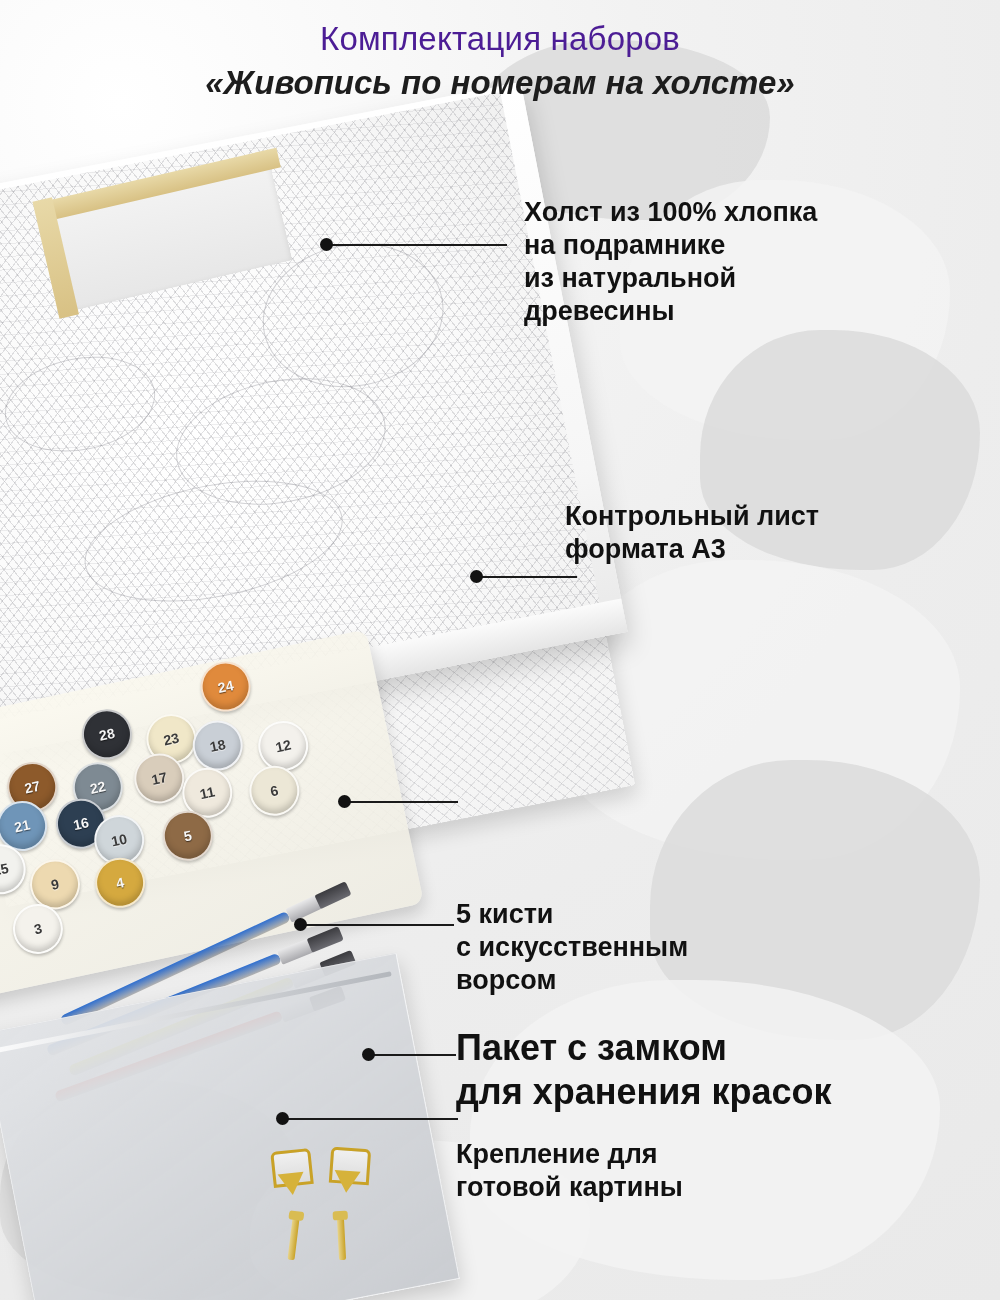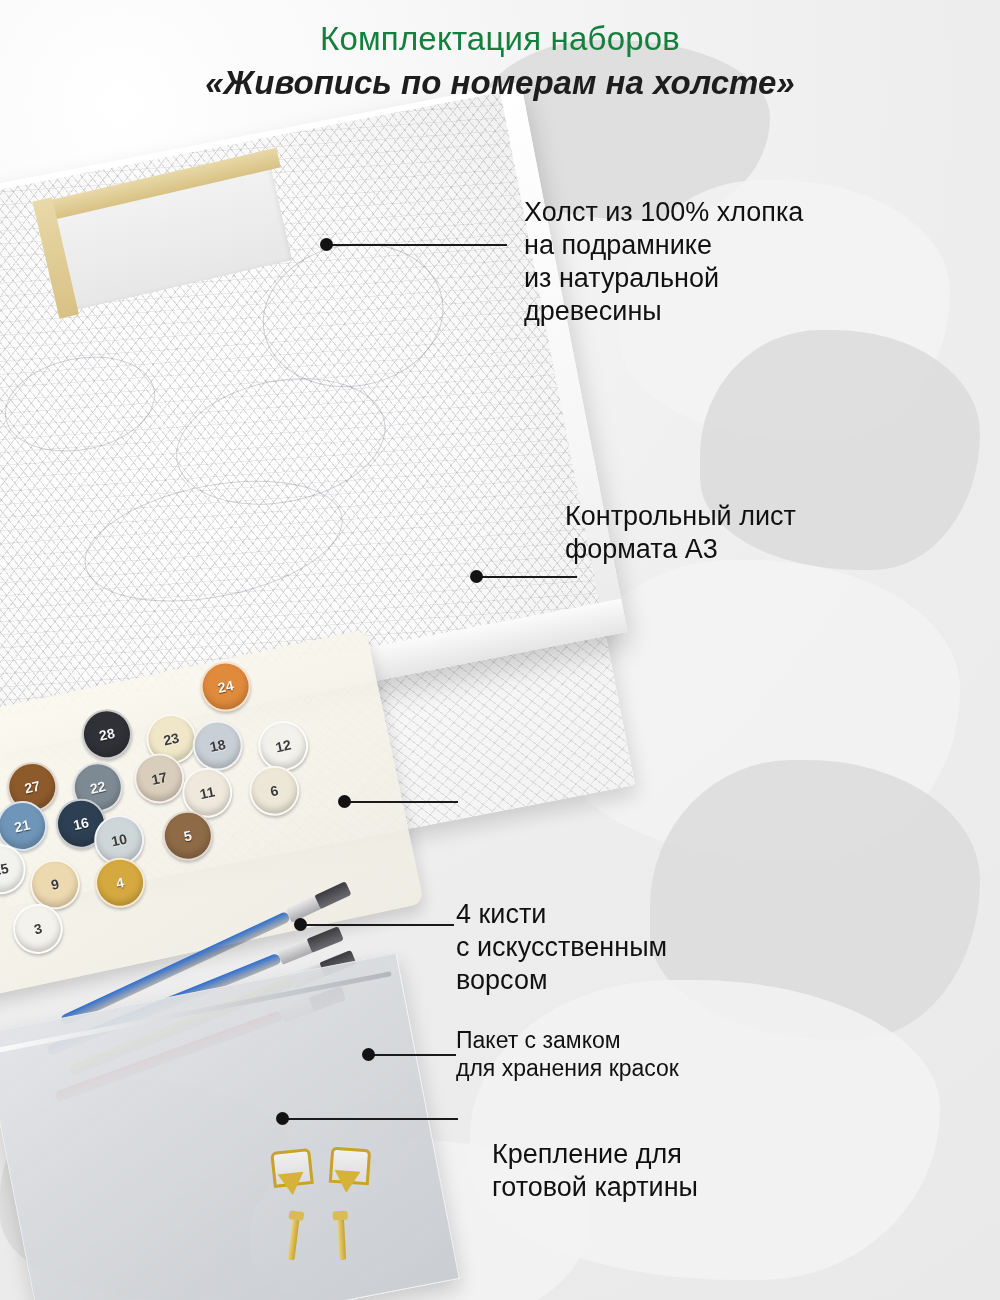--- a/index.html
+++ b/index.html
@@ -38,21 +38,21 @@
   .title-block {
     position: absolute;
     top: 20px;
     left: 0;
     width: 1000px;
     text-align: center;
     z-index: 40;
   }
   .title-line1 {
     font-size: 33px;
-    color: #15803d;
+    color: #4c1d95;
     letter-spacing: .2px;
     line-height: 1.18;
   }
   .title-line2 {
     font-size: 33px;
     font-weight: bold;
     font-style: italic;
     color: #1d1d1d;
     line-height: 1.2;
     margin-top: 4px;
@@ -261,21 +261,21 @@
     background: #d9bc52;
     border-radius: 3px;
   }
 
   
   .callout {
     position: absolute;
     z-index: 50;
   }
   .callout-text {
-    font-weight: normal;
+    font-weight: bold;
     color: #111111;
     line-height: 1.22;
     white-space: pre-line;
   }
   .leader {
     position: absolute;
     height: 2px;
     background: #1a1a1a;
     z-index: 45;
   }
@@ -440,28 +440,28 @@
 древесины</div>
   </div>
 
   <div class="callout" style="left:565px; top:500px; width:400px;">
     <div class="callout-text" style="font-size:27px;">Контрольный лист
 формата А3</div>
   </div>
 
 
   <div class="callout" style="left:456px; top:898px; width:430px;">
-    <div class="callout-text" style="font-size:27px;">4 кисти
+    <div class="callout-text" style="font-size:27px;">5 кисти
 с искусственным
 ворсом</div>
   </div>
 
   <div class="callout" style="left:456px; top:1026px; width:440px;">
-    <div class="callout-text" style="font-size:23px;">Пакет с замком
+    <div class="callout-text" style="font-size:36px;">Пакет с замком
 для хранения красок</div>
   </div>
 
-  <div class="callout" style="left:456px; top:1138px; width:430px;margin-left:36px;">
+  <div class="callout" style="left:456px; top:1138px; width:430px;">
     <div class="callout-text" style="font-size:27px;">Крепление для
 готовой картины</div>
   </div>
 
 </div>
 
 </body></html>

